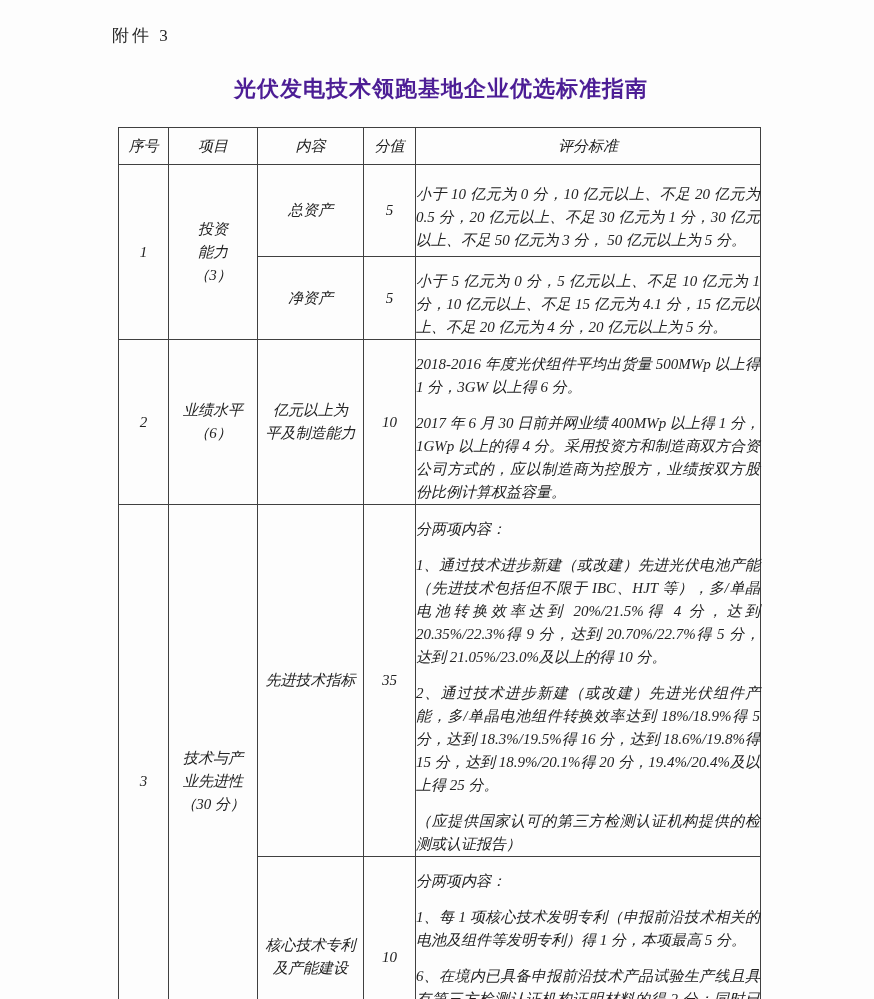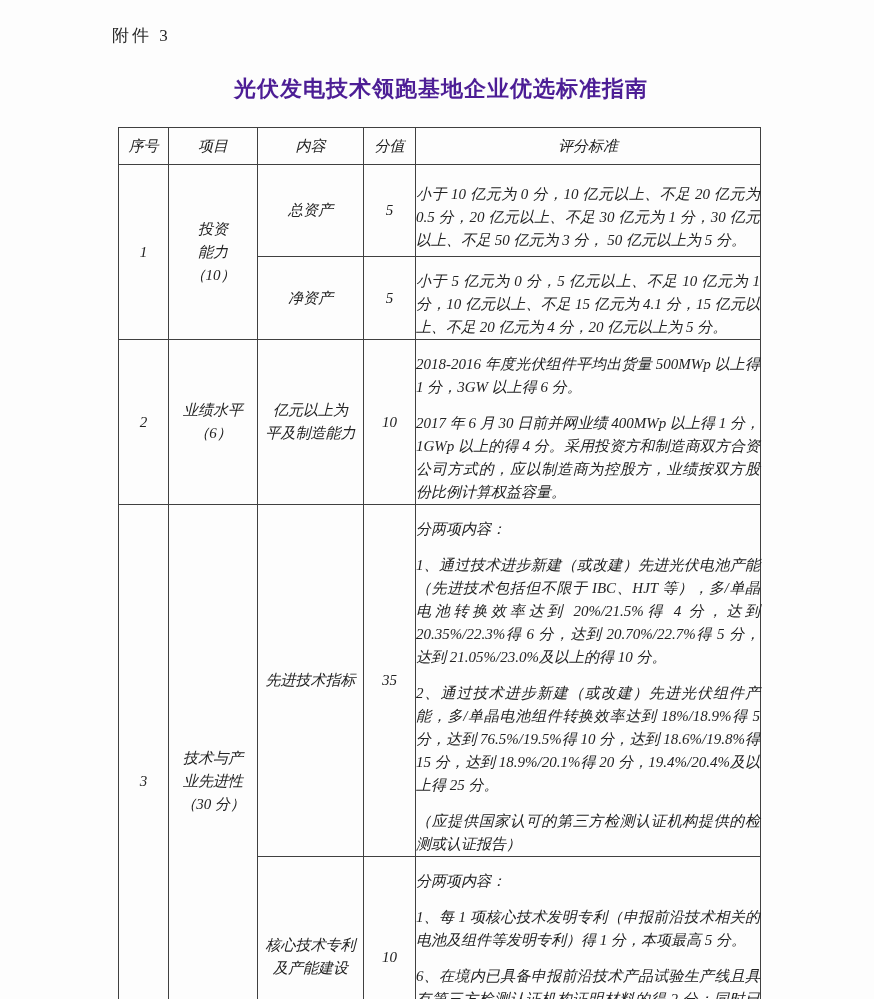--- a/index.html
+++ b/index.html
@@ -94,21 +94,21 @@
         <th>项目</th>
         <th>内容</th>
         <th>分值</th>
         <th>评分标准</th>
       </tr>
 
       <tr class="row-h-1a">
         <td rowspan="2" class="cell-center">1</td>
         <td rowspan="2" class="cell-center">投资
 能力
-（10）</td>
+（3）</td>
         <td class="cell-center">总资产</td>
         <td class="cell-center">5</td>
         <td class="cell-criteria">
             <div>小于 10 亿元为 0 分，10 亿元以上、不足 20 亿元为 0.5 分，20 亿元以上、不足 30 亿元为 1 分，30 亿元以上、不足 50 亿元为 3 分， 50 亿元以上为 5 分。</div>
           </td>
       </tr>
       <tr class="row-h-1b">
         <td class="cell-center">净资产</td>
         <td class="cell-center">5</td>
         <td class="cell-criteria">
@@ -131,22 +131,22 @@
 
       <tr class="row-h-3a">
         <td rowspan="2" class="cell-center">3</td>
         <td rowspan="2" class="cell-center">技术与产
 业先进性
 （30 分）</td>
         <td class="cell-center">先进技术指标</td>
         <td class="cell-center">35</td>
         <td class="cell-criteria">
             <div>分两项内容：</div>
-            <div>1、通过技术进步新建（或改建）先进光伏电池产能（先进技术包括但不限于 IBC、HJT 等），多/单晶电池转换效率达到 20%/21.5%得 4 分，达到 20.35%/22.3%得 6 分，达到 20.70%/22.7%得 5 分，达到 21.05%/23.0%及以上的得 10 分。</div>
-            <div>2、通过技术进步新建（或改建）先进光伏组件产能，多/单晶电池组件转换效率达到 18%/18.9%得 5 分，达到 76.5%/19.5%得 10 分，达到 18.6%/19.8%得 15 分，达到 18.9%/20.1%得 20 分，19.4%/20.4%及以上得 25 分。</div>
+            <div>1、通过技术进步新建（或改建）先进光伏电池产能（先进技术包括但不限于 IBC、HJT 等），多/单晶电池转换效率达到 20%/21.5%得 4 分，达到 20.35%/22.3%得 9 分，达到 20.70%/22.7%得 5 分，达到 21.05%/23.0%及以上的得 10 分。</div>
+            <div>2、通过技术进步新建（或改建）先进光伏组件产能，多/单晶电池组件转换效率达到 18%/18.9%得 5 分，达到 18.3%/19.5%得 16 分，达到 18.6%/19.8%得 15 分，达到 18.9%/20.1%得 20 分，19.4%/20.4%及以上得 25 分。</div>
             <div>（应提供国家认可的第三方检测认证机构提供的检测或认证报告）</div>
           </td>
       </tr>
       <tr class="row-h-3b">
         <td class="cell-center">核心技术专利
 及产能建设</td>
         <td class="cell-center">10</td>
         <td class="cell-criteria">
             <div>分两项内容：</div>
             <div>1、每 1 项核心技术发明专利（申报前沿技术相关的电池及组件等发明专利）得 1 分，本项最高 5 分。</div>

